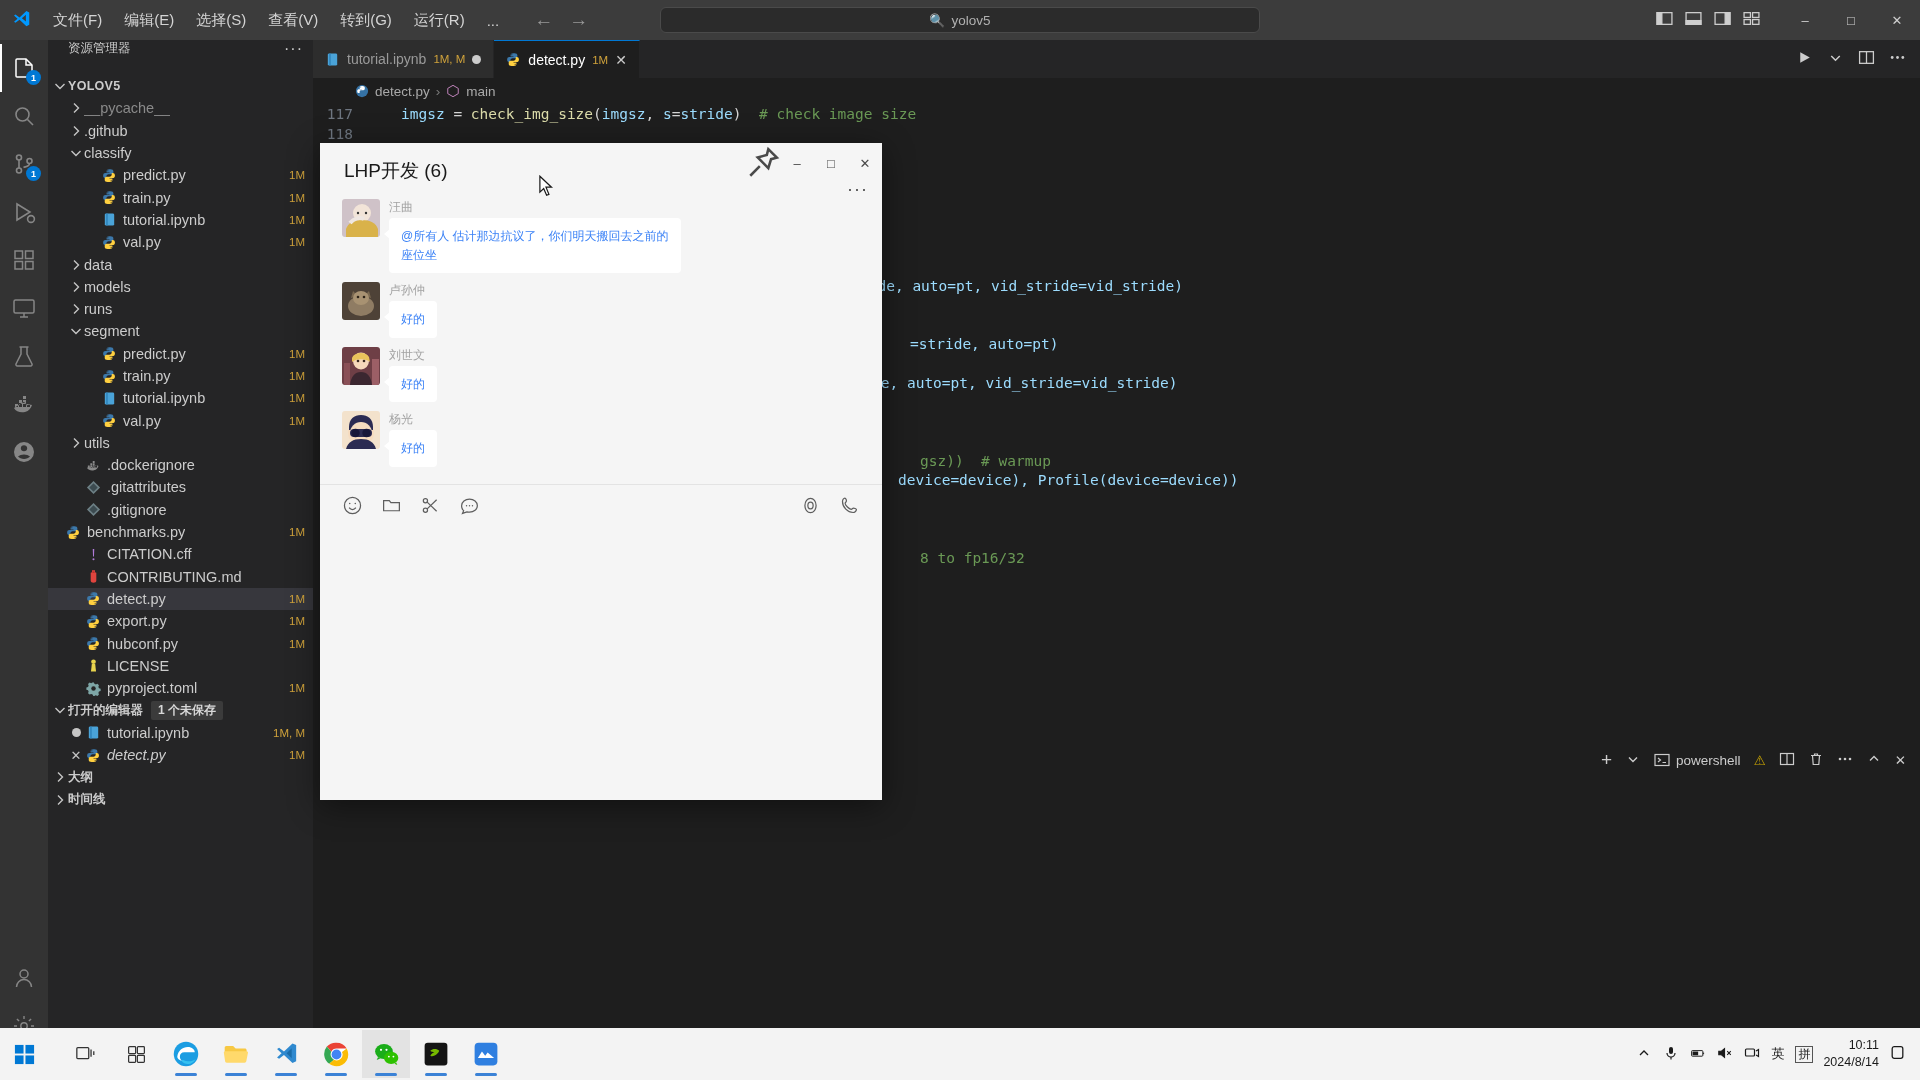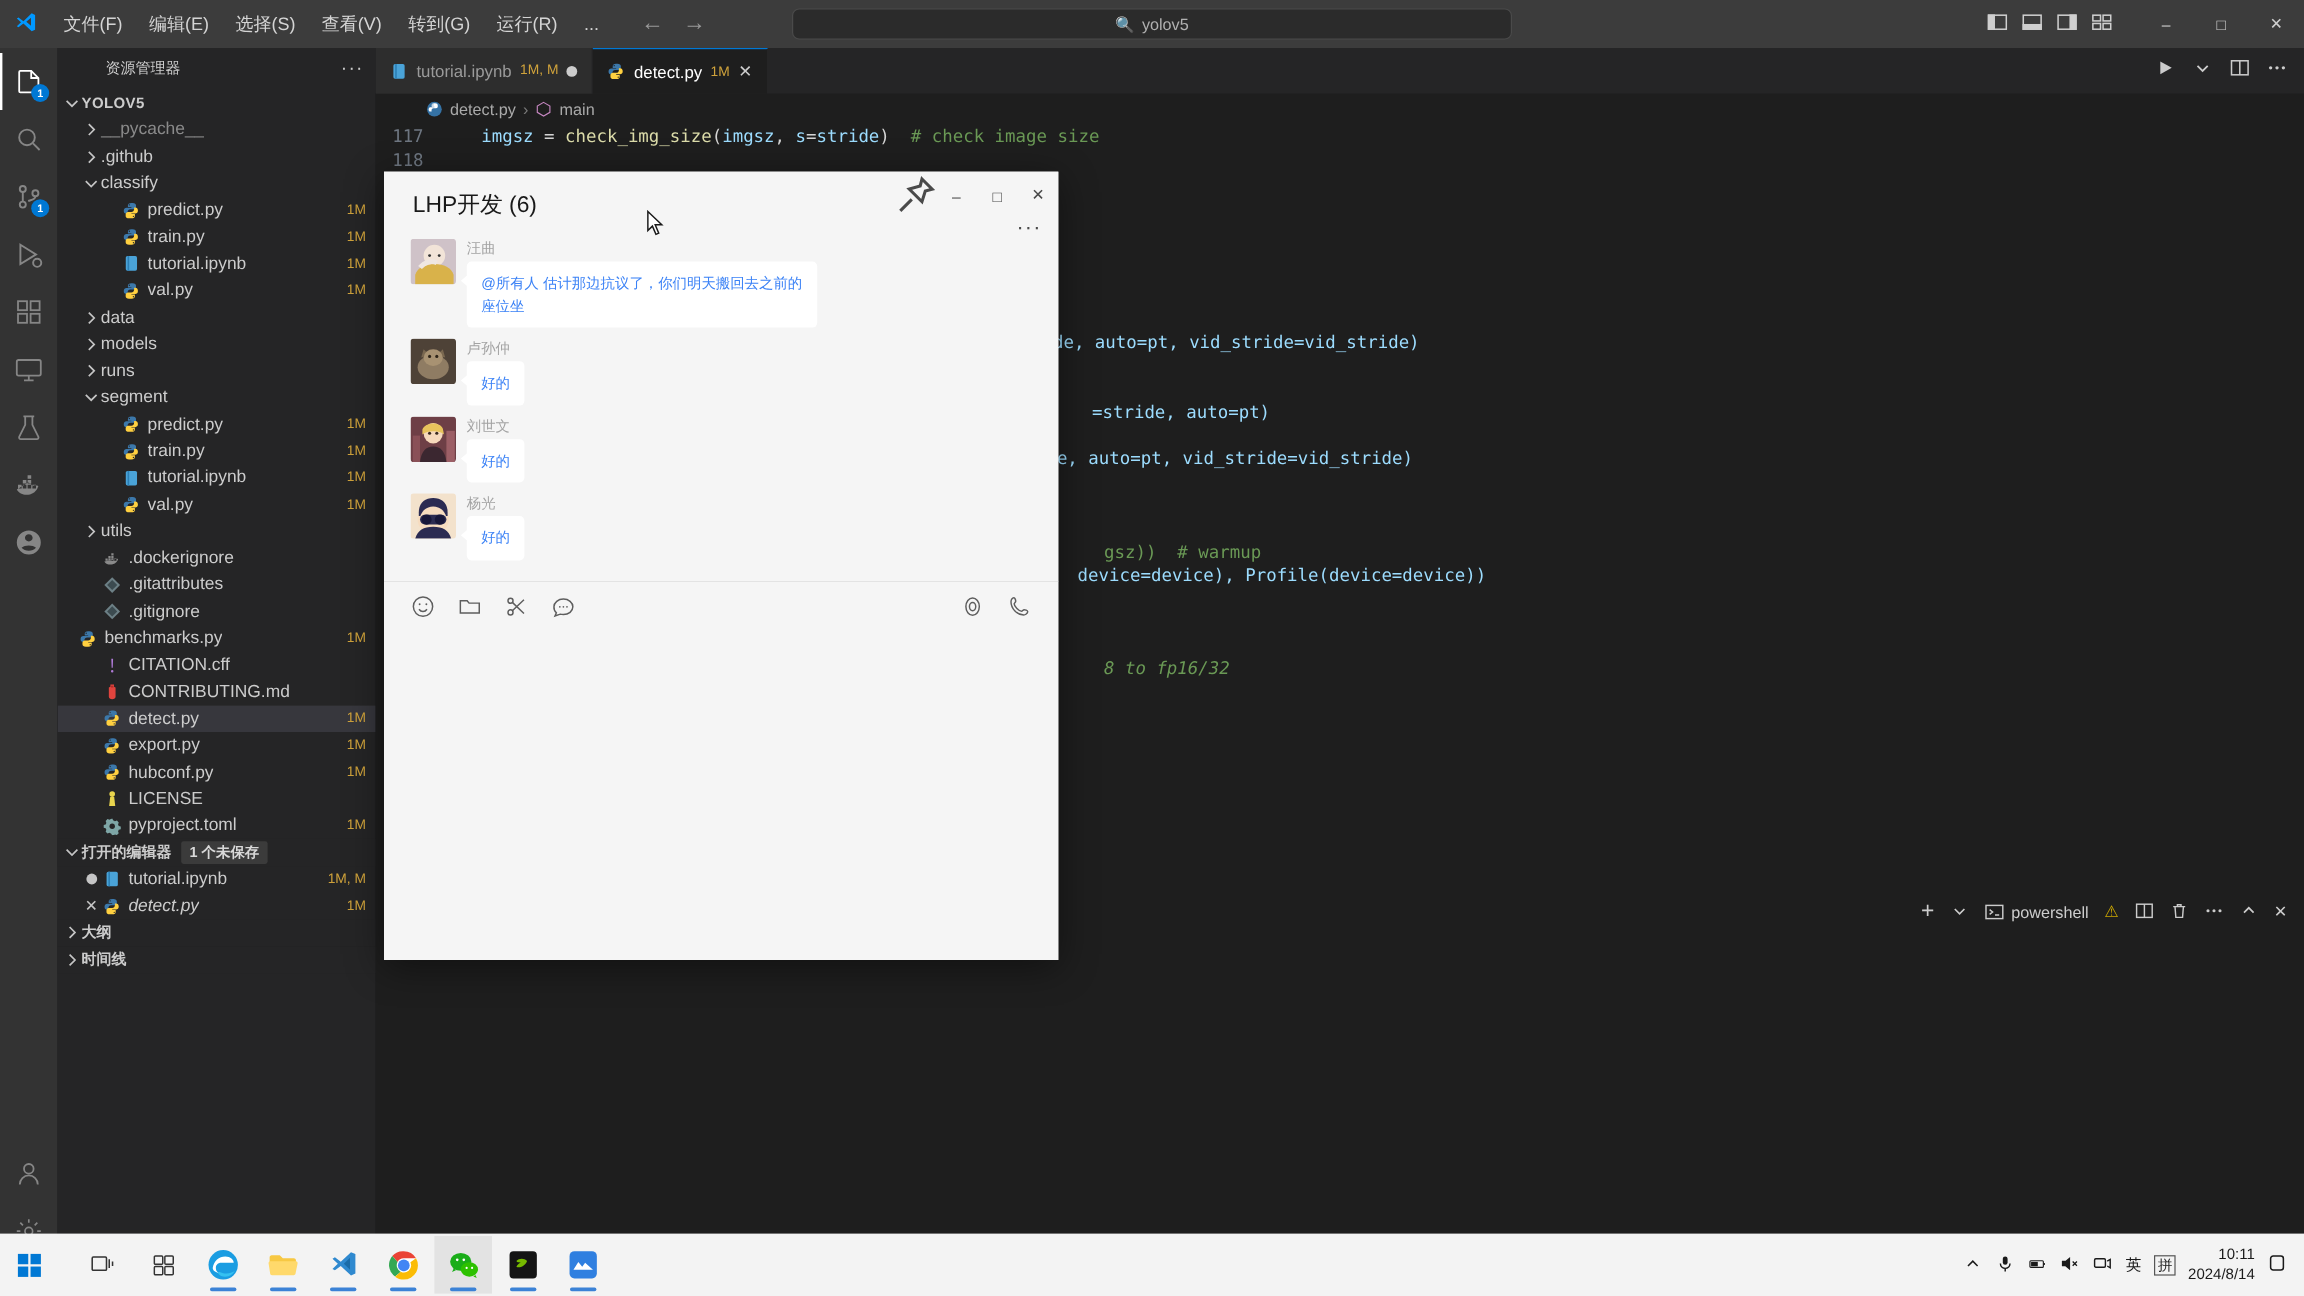--- a/index.html
+++ b/index.html
@@ -50,22 +50,22 @@
   .act .badge {
     position: absolute; right: 7px; bottom: 7px; background: #0078d4; color: #fff;
     font-size: 9px; min-width: 15px; height: 15px; border-radius: 8px;
     display: flex; align-items: center; justify-content: center; font-weight: bold;
   }
   .act-bottom { margin-top: auto; display: flex; flex-direction: column; padding-bottom: 4px; }
 
   
   .sidebar { width: 265px; background: #252526; flex: 0 0 265px; display: flex; flex-direction: column; overflow: hidden; }
   .sidebar-header {
-    height: 35px; display: flex; align-items: center; justify-content: space-between;
-    padding: 0 10px 0 20px; color: #cccccc; font-size: 12.5px; margin-left: 20px;
+    height: 35px; display: flex; align-items: flex-start; justify-content: space-between;
+    padding: 0 10px 0 20px; color: #cccccc; font-size: 12.5px;
   }
   .sidebar-header .dots { font-size: 16px; letter-spacing: 1px; color: #cccccc; }
   .tree { flex: 1; overflow: hidden; font-size: 14.5px; color: #cccccc; }
   .row { display: flex; align-items: center; height: 22.3px; padding-right: 8px; white-space: nowrap; position: relative; }
   .row.selected { background: #37373d; }
   .row .chev { width: 16px; display: inline-flex; align-items: center; justify-content: center; color: #c5c5c5; font-size: 10px; flex: 0 0 16px; }
   .row .ico { width: 19px; display: inline-flex; align-items: center; justify-content: center; flex: 0 0 19px; margin-right: 4px; }
   .row .ico svg { width: 15px; height: 15px; }
   .row .nm { overflow: hidden; text-overflow: ellipsis; }
   .row .badge-m { margin-left: auto; font-size: 11.5px; color: #cfa23b; padding-left: 8px; }
@@ -717,21 +717,21 @@
       </div>
 
       <div class="code" id="code-area">
           <div class="cline"><span class="lnum">117</span><span class="ctext"><span class="k-var">imgsz&nbsp;</span><span class="k-op">=&nbsp;</span><span class="k-fn">check_img_size</span><span class="k-par">(</span><span class="k-var">imgsz</span><span class="k-op">,&nbsp;</span><span class="k-var">s</span><span class="k-op">=</span><span class="k-var">stride</span><span class="k-par">)&nbsp;&nbsp;</span><span class="k-com">#&nbsp;check&nbsp;image&nbsp;size</span></span></div>
           <div class="cline"><span class="lnum">118</span><span class="ctext"></span></div>
           <div class="cline" style="position: absolute; left: 547px; top: 172px;"><span class="k-var">ride,&nbsp;auto=pt,&nbsp;vid_stride=vid_stride)</span></div>
           <div class="cline" style="position: absolute; left: 597px; top: 230px;"><span class="k-var">=stride,&nbsp;auto=pt)</span></div>
           <div class="cline" style="position: absolute; left: 559px; top: 269px;"><span class="k-var">de,&nbsp;auto=pt,&nbsp;vid_stride=vid_stride)</span></div>
           <div class="cline" style="position: absolute; left: 607px; top: 347px;"><span class="k-com">gsz))&nbsp;&nbsp;#&nbsp;warmup</span></div>
           <div class="cline" style="position: absolute; left: 585px; top: 366px;"><span class="k-var">device=device),&nbsp;Profile(device=device))</span></div>
-          <div class="cline" style="position: absolute; left: 607px; top: 444px; font-style: italic;"><span class="k-com">8&nbsp;to&nbsp;fp16/32</span></div>
+          <div class="cline" style="position: absolute; left: 607px; top: 444px;"><span class="k-com">8&nbsp;to&nbsp;fp16/32</span></div>
         </div>
 
       <div class="termbar">
         <span style="font-size:19px">+</span>
         <span><svg viewBox="0 0 16 16" fill="none" stroke="#cccccc" stroke-width="1.4">
               <path d="M4 6.5l4 4 4-4"></path>
             </svg></span>
         <span class="ps">
           <svg viewBox="0 0 16 16" fill="none" stroke="#cccccc" stroke-width="1.2">
               <rect x="1" y="2.5" width="14" height="11"></rect>

